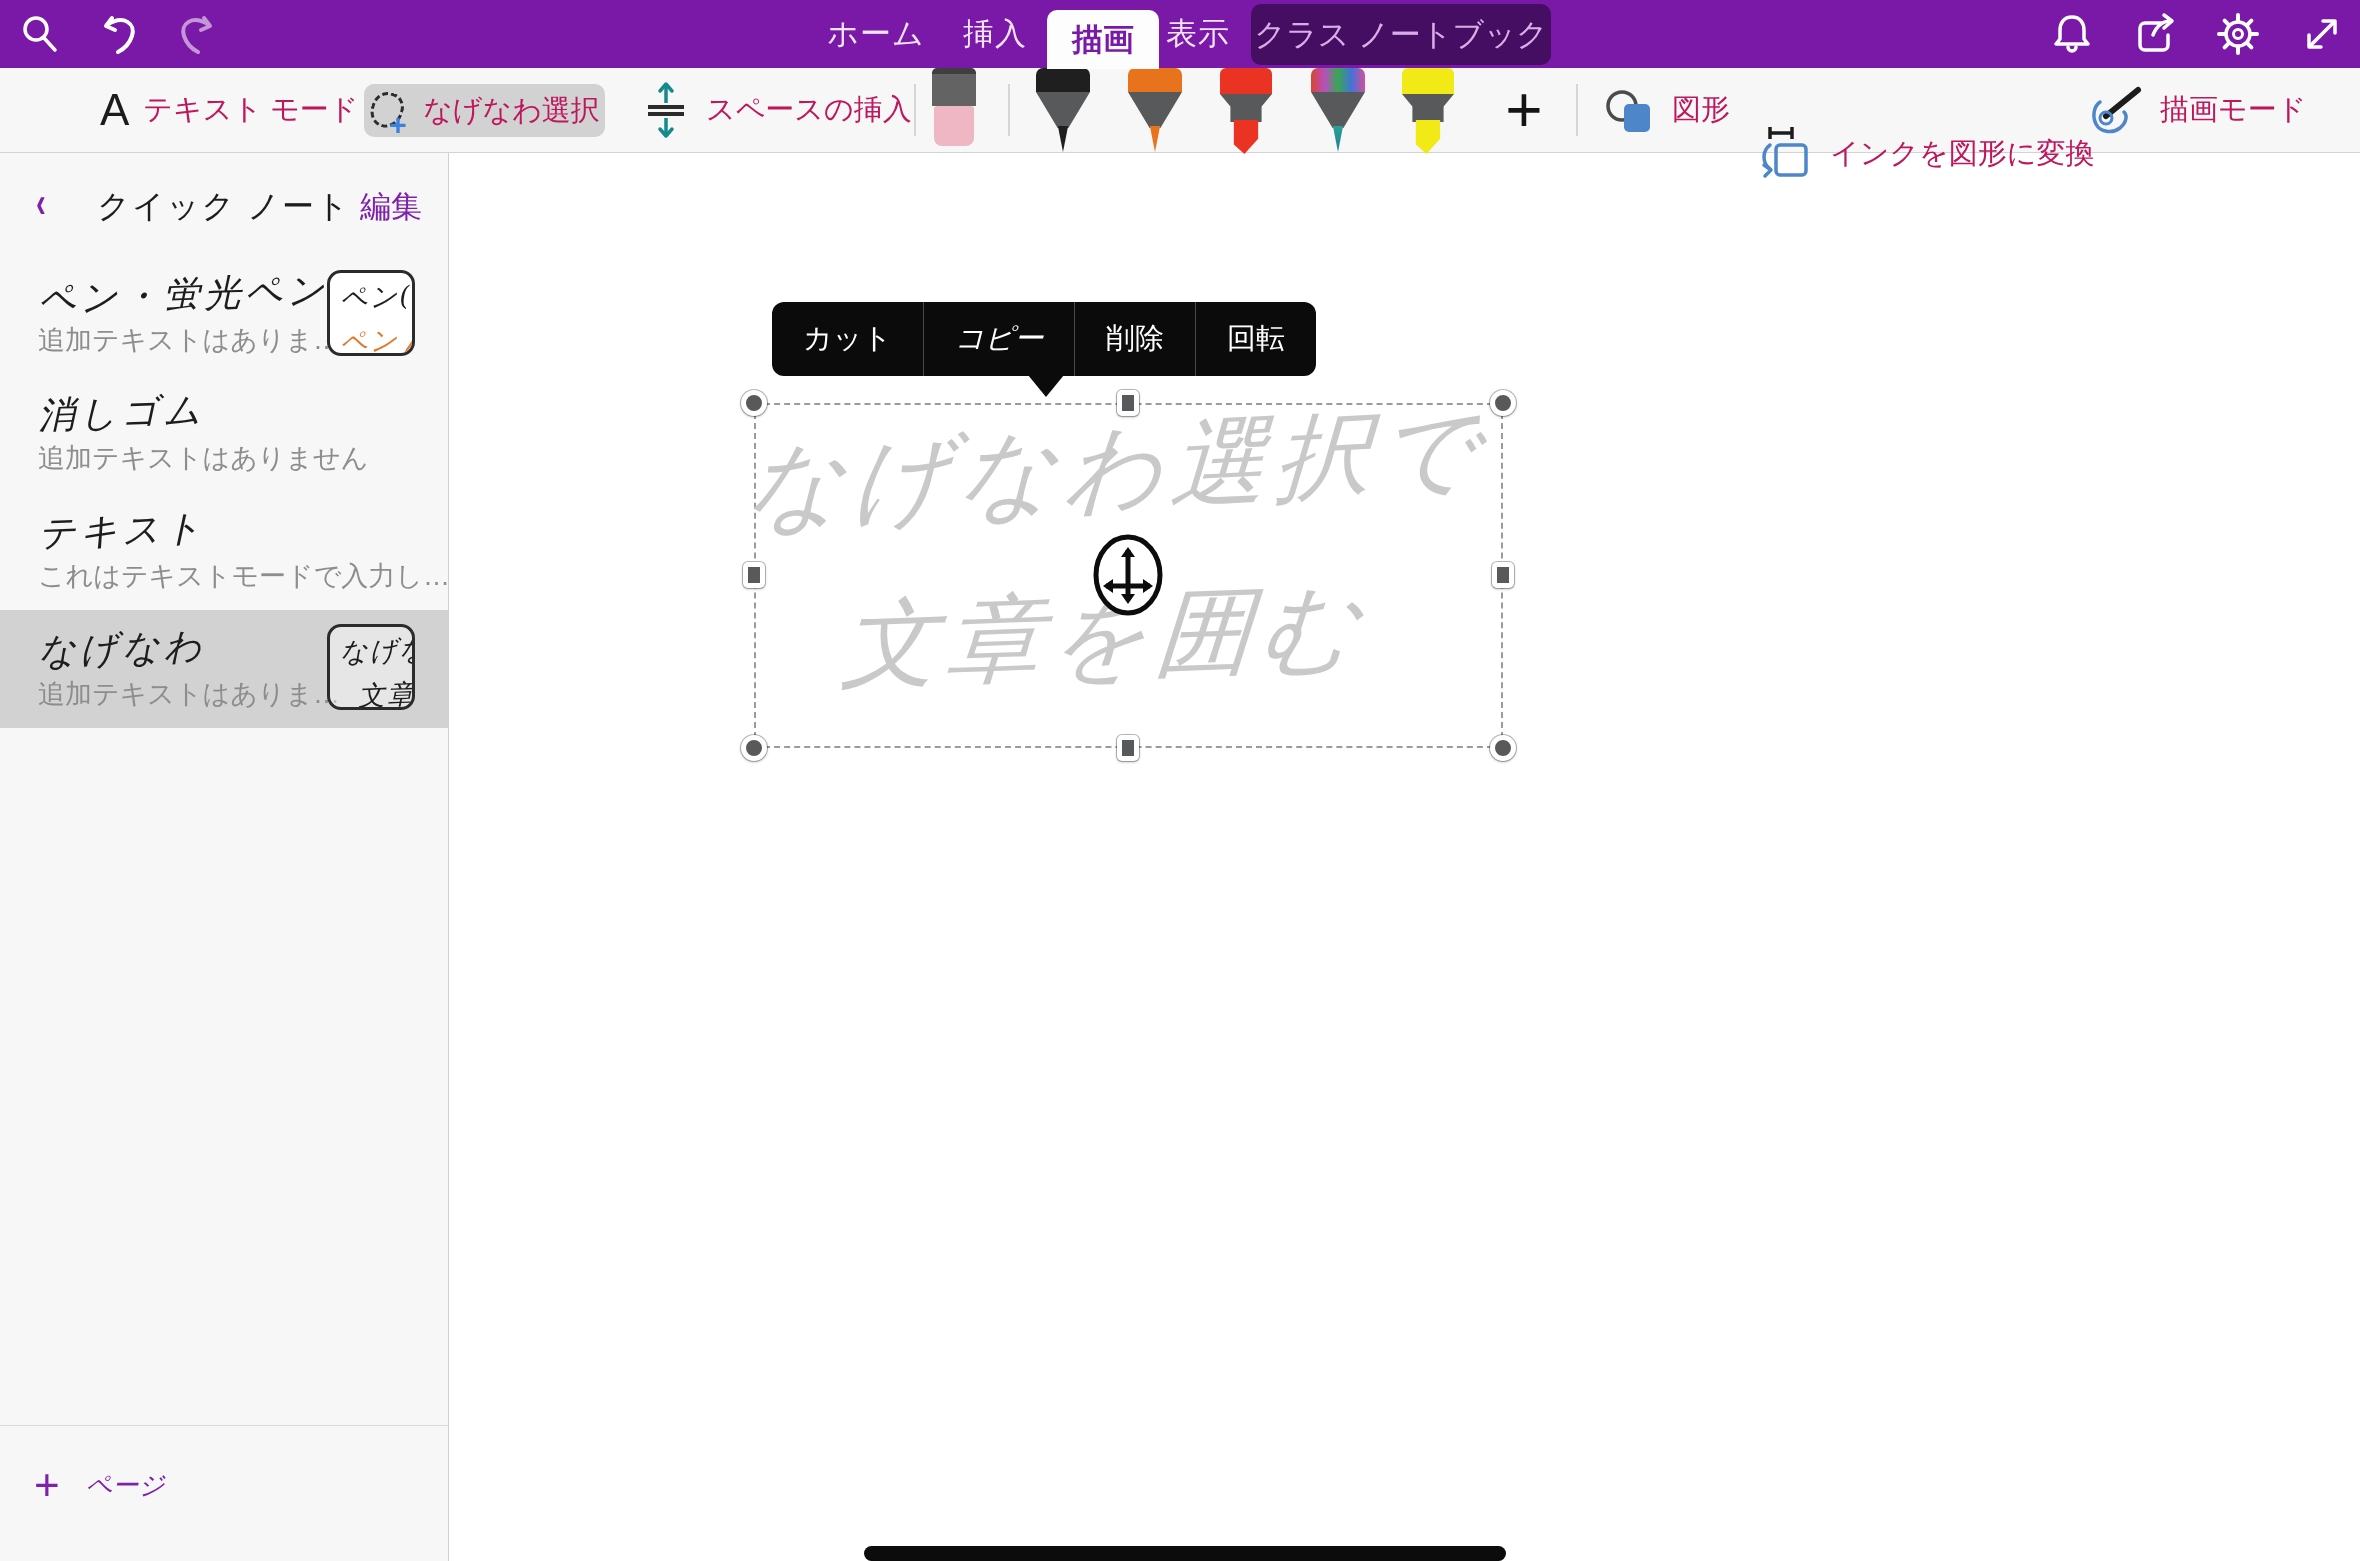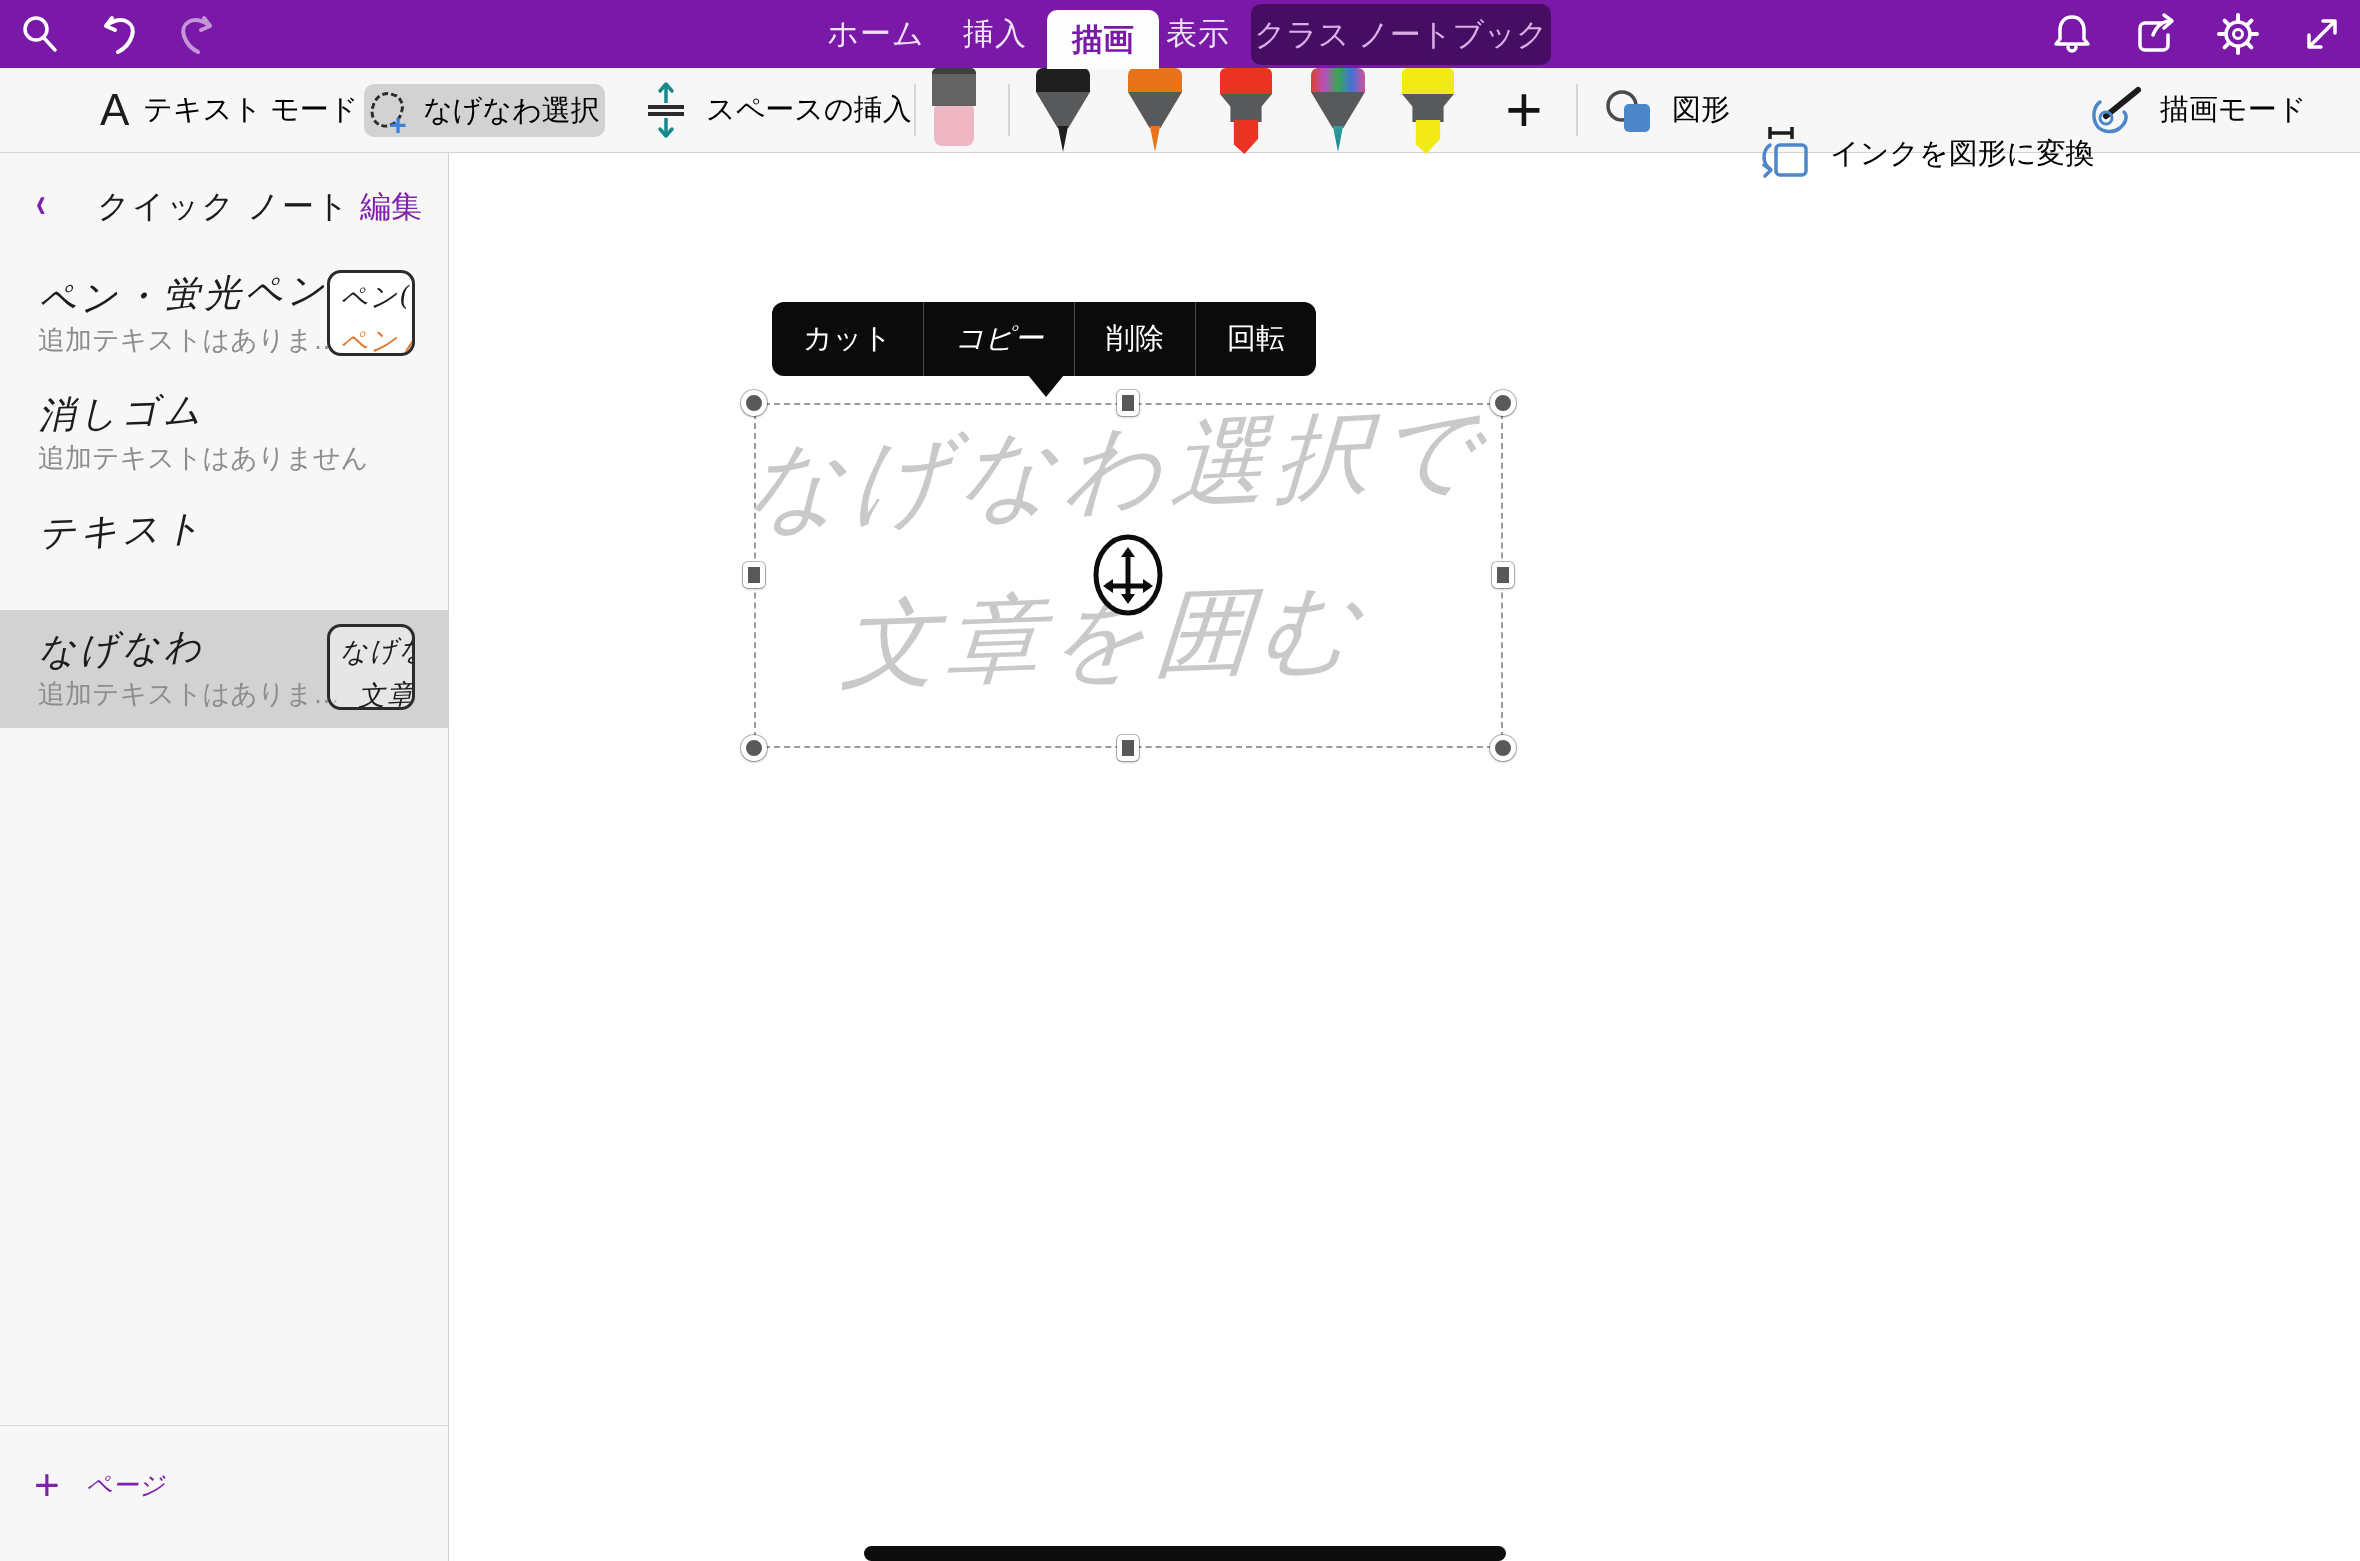--- a/index.html
+++ b/index.html
@@ -8,21 +8,21 @@
 
   
   .topbar { position:absolute; left:0; top:0; width:2360px; height:68px; background:#7a19a8; z-index:30; }
   .tb-icon { position:absolute; top:8px; width:52px; height:52px; display:flex; align-items:center; justify-content:center; cursor:pointer; }
   .tab { position:absolute; top:0; height:68px; display:flex; align-items:center; justify-content:center; color:#f1e4f8; font-size:31px; letter-spacing:1px; cursor:pointer; }
   .tab-draw { position:absolute; left:1047px; top:10px; width:112px; height:59px; background:#fdfdfd; border-radius:10px 10px 0 0; color:#7a19a8; font-weight:bold; display:flex; align-items:center; justify-content:center; font-size:31px; }
   .tab-class { position:absolute; left:1251px; top:4px; width:300px; height:61px; background:#450e63; border-radius:10px; color:#d9aee8; display:flex; align-items:center; justify-content:center; font-size:31px; }
 
   
   .toolbar { position:absolute; left:0; top:68px; width:2360px; height:85px; background:#f7f7f8; border-bottom:1px solid #d3d3d5; z-index:20; }
-  .tool-label { font-size:29px; color:#000000; }
+  .tool-label { font-size:29px; color:#be185d; }
   .tool-group { position:absolute; top:0; height:84px; display:flex; align-items:center; gap:14px; cursor:pointer; }
   .vdivider { position:absolute; top:16px; width:2px; height:52px; background:#d6d6d8; }
   .lasso-btn { position:absolute; left:364px; top:16px; width:241px; height:53px; background:#d2d2d3; border-radius:10px; display:flex; align-items:center; justify-content:center; gap:14px; cursor:pointer; }
   .lasso-glyph { position:relative; width:40px; height:42px; }
   .lasso-ellipse { position:absolute; left:2px; top:2px; width:32px; height:36px; border:3px dashed #2c2c2c; border-radius:50% 45% 55% 50%; transform:rotate(18deg); }
   .lasso-plus { position:absolute; left:20px; top:18px; color:#3b82e0; font-size:30px; font-weight:bold; }
 
   
   .pen { position:absolute; top:0; width:54px; cursor:pointer; }
   .pen-cap { width:54px; height:24px; border-radius:7px 7px 0 0; }
@@ -267,20 +267,21 @@
     </span>
   </div>
 
   <div class="sb-row" style="top:221px;">
     <span class="sb-row-title hand">消しゴム</span>
     <span class="sb-row-sub">追加テキストはありません</span>
   </div>
 
   <div class="sb-row" style="top:339px;">
     <span class="sb-row-title hand">テキスト</span>
+    <span class="sb-row-sub">これはテキストモードで入力し…</span>
   </div>
 
   <div class="sb-row selected" style="top:457px;">
     <span class="sb-row-title hand">なげなわ</span>
     <span class="sb-row-sub">追加テキストはありま…</span>
     <span class="sb-thumb">
       <span class="thumb-line hand" style="color:#1d1d1d; display:block;">なげなわ</span>
       <span class="thumb-line hand" style="color:#1d1d1d; display:block; margin-top:8px; margin-left:18px;">文章を</span>
     </span>
   </div>

